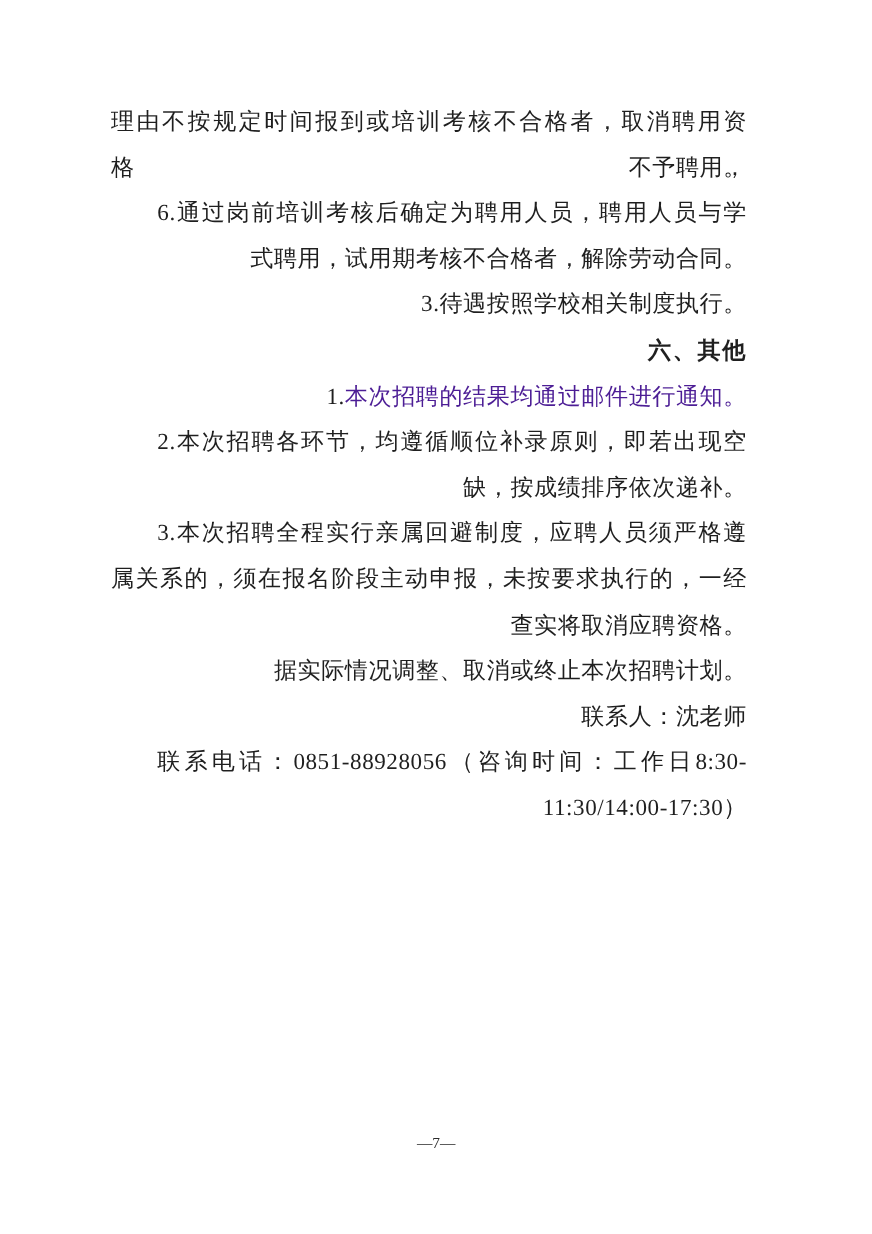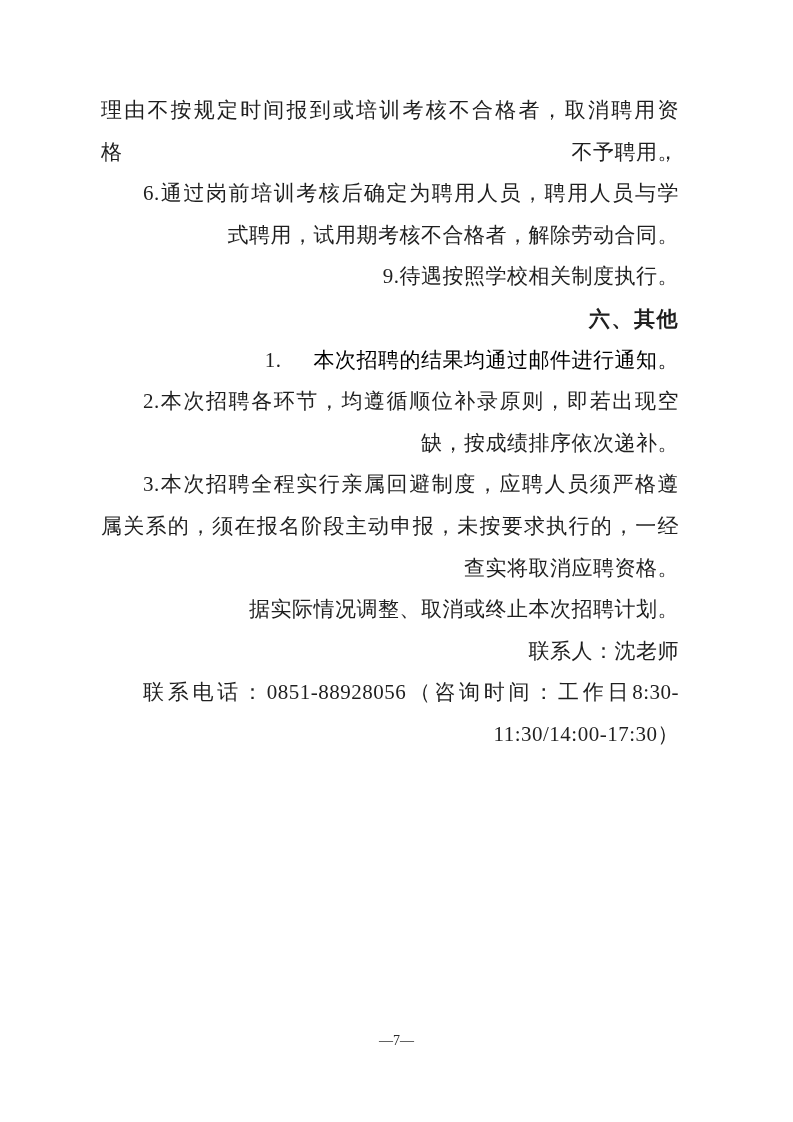--- a/index.html
+++ b/index.html
@@ -34,22 +34,21 @@
     letter-spacing: 0.5px;
   }
   .line.indent {
     padding-left: 42px;
   }
   .line.justify {
     text-align: justify;
     text-align-last: justify;
   }
   .line .red {
-    color: #000000;
-    margin-left: 32px;
+    color: #4c1d95;
   }
   .line .bold {
     font-weight: bold;
     font-family: "Liberation Sans", "DejaVu Sans", sans-serif;
     letter-spacing: 1.5px;
   }
   .footer {
     position: absolute;
     left: 0;
     top: 1033px;
@@ -62,21 +61,21 @@
 </style>
 </head>
 <body>
 
 <div class="page">
   <div class="doc-body">
       <div class="line justify"><span>理由不按规定时间报到或培训考核不合格者，取消聘用资格，</span></div>
       <div class="line"><span>不予聘用。</span></div>
       <div class="line indent justify"><span>6.通过岗前培训考核后确定为聘用人员，聘用人员与学</span></div>
       <div class="line"><span>式聘用，试用期考核不合格者，解除劳动合同。</span></div>
-      <div class="line indent"><span>9.待遇按照学校相关制度执行。</span></div>
+      <div class="line indent"><span>3.待遇按照学校相关制度执行。</span></div>
       <div class="line indent"><span class="bold">六、其他</span></div>
       <div class="line indent"><span>1.</span><span class="red">本次招聘的结果均通过邮件进行通知。</span></div>
       <div class="line indent justify"><span>2.本次招聘各环节，均遵循顺位补录原则，即若出现空</span></div>
       <div class="line"><span>缺，按成绩排序依次递补。</span></div>
       <div class="line indent justify"><span>3.本次招聘全程实行亲属回避制度，应聘人员须严格遵</span></div>
       <div class="line justify"><span>属关系的，须在报名阶段主动申报，未按要求执行的，一经</span></div>
       <div class="line"><span>查实将取消应聘资格。</span></div>
       <div class="line"><span>据实际情况调整、取消或终止本次招聘计划。</span></div>
       <div class="line indent"><span>联系人：沈老师</span></div>
       <div class="line indent justify"><span>联系电话：0851-88928056（咨询时间：工作日8:30-</span></div>

